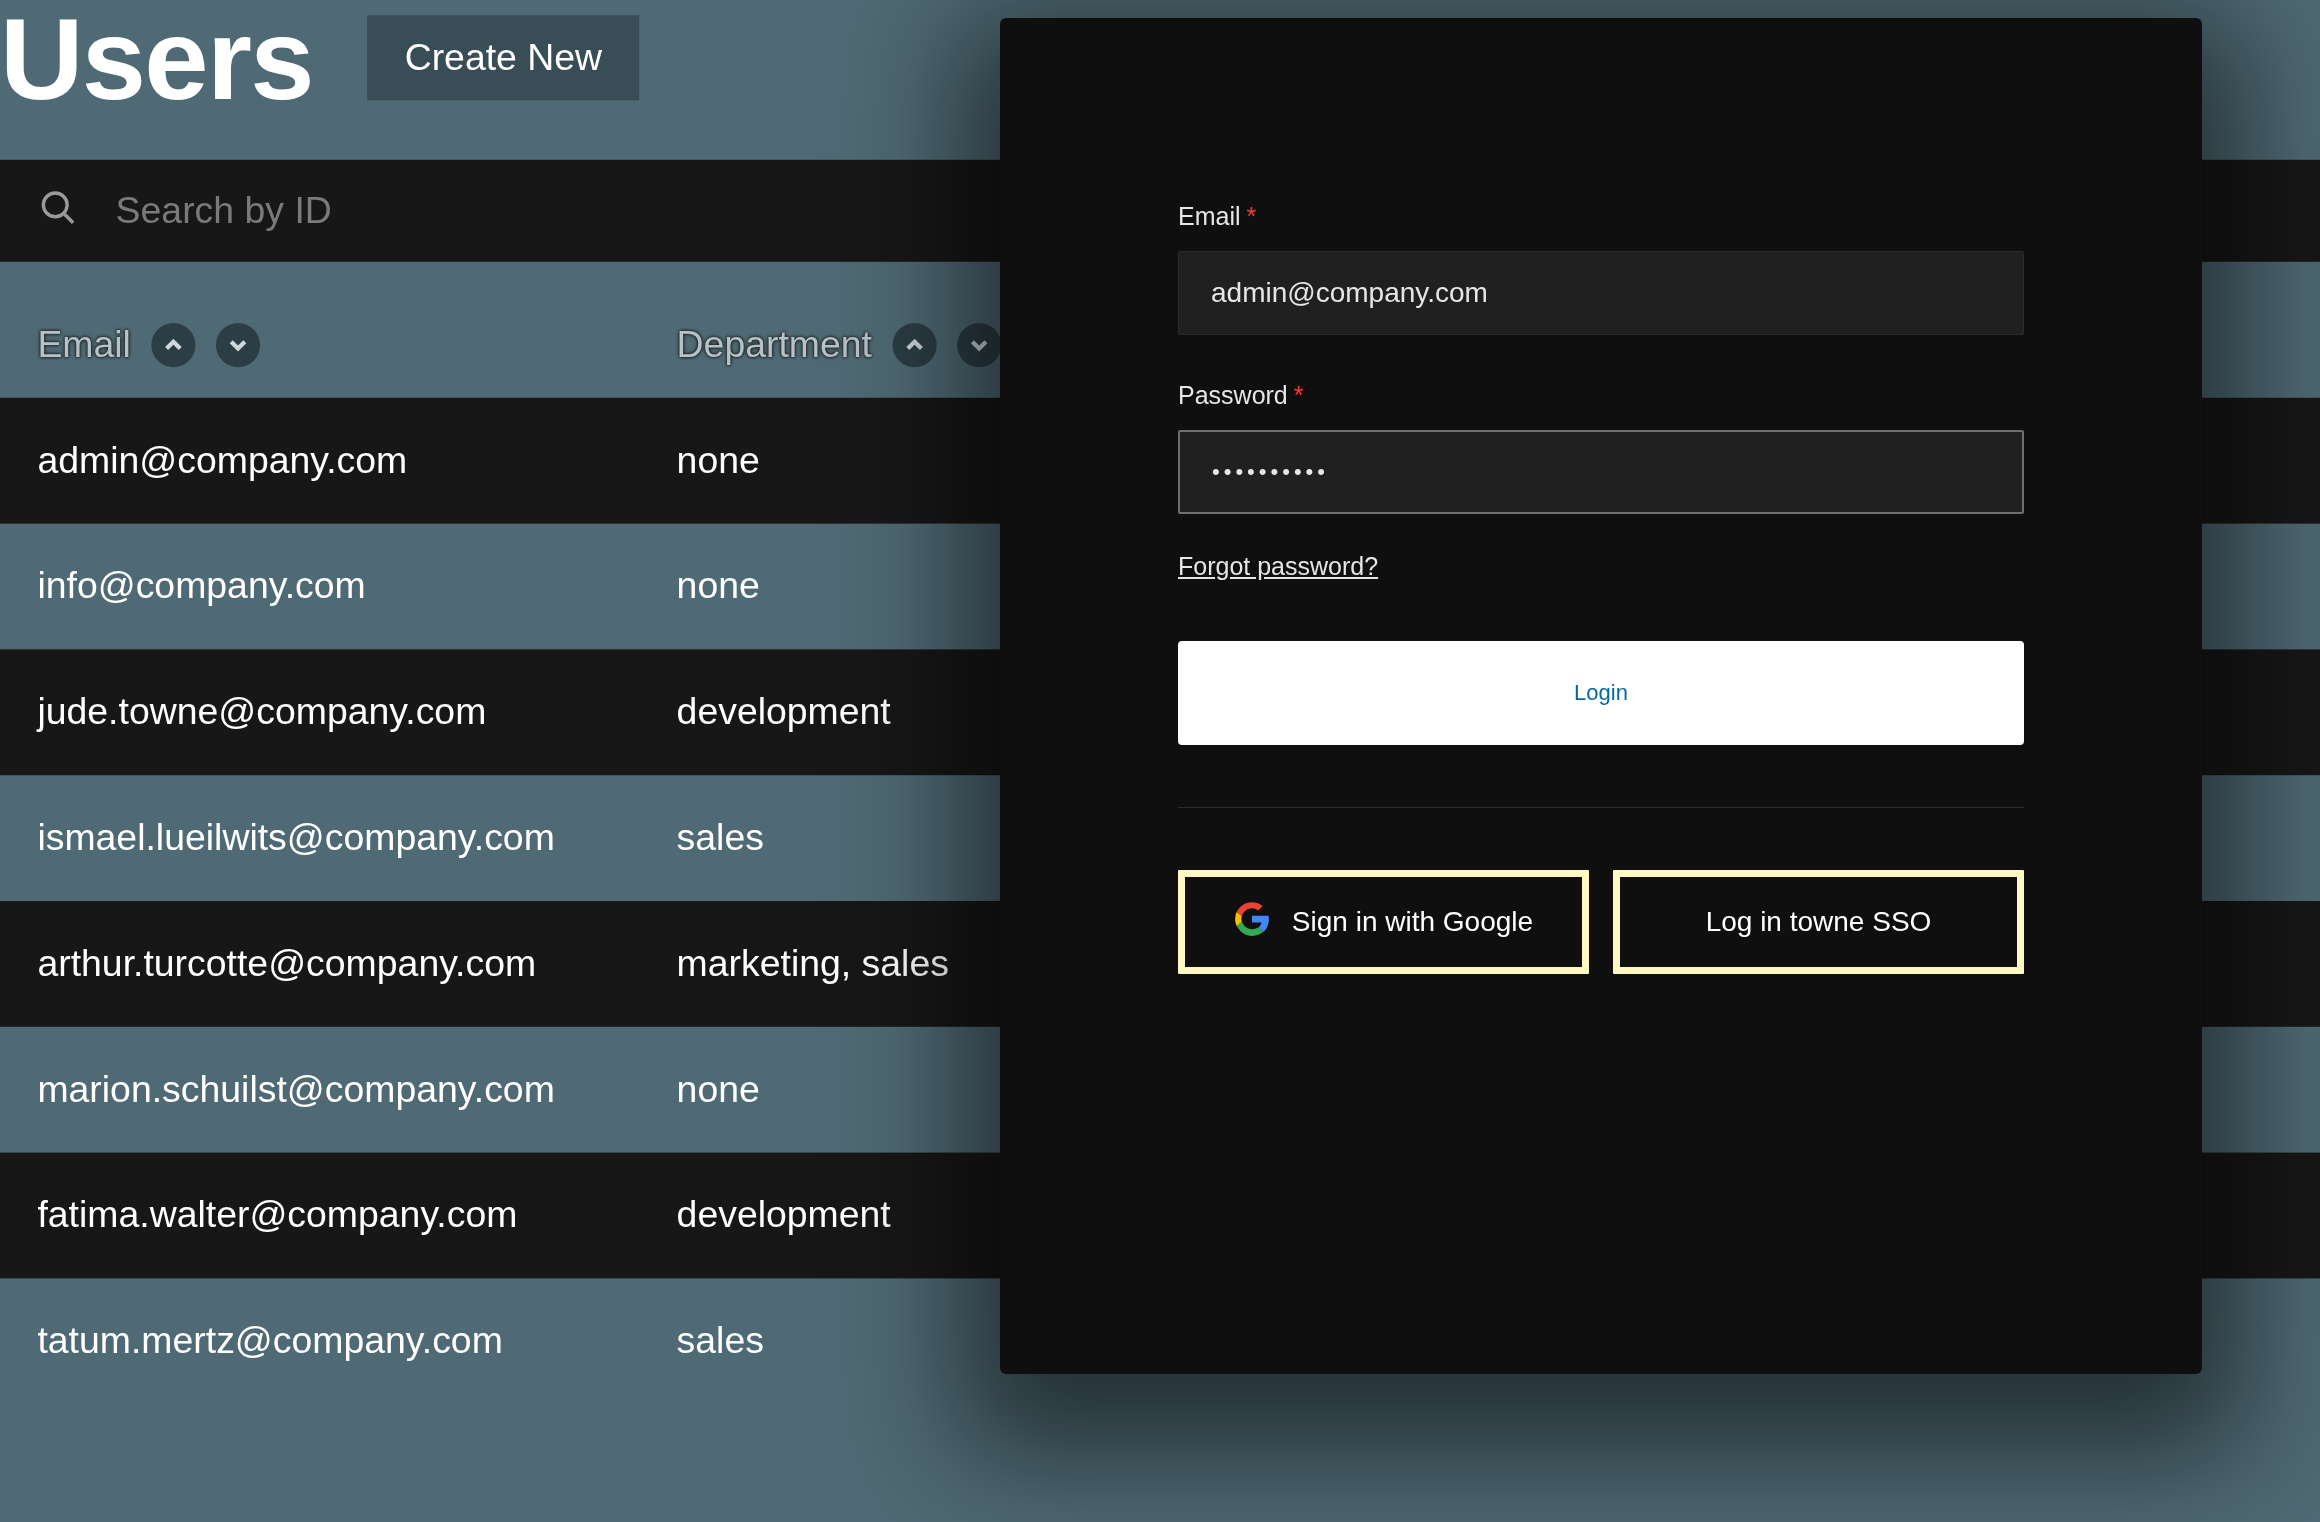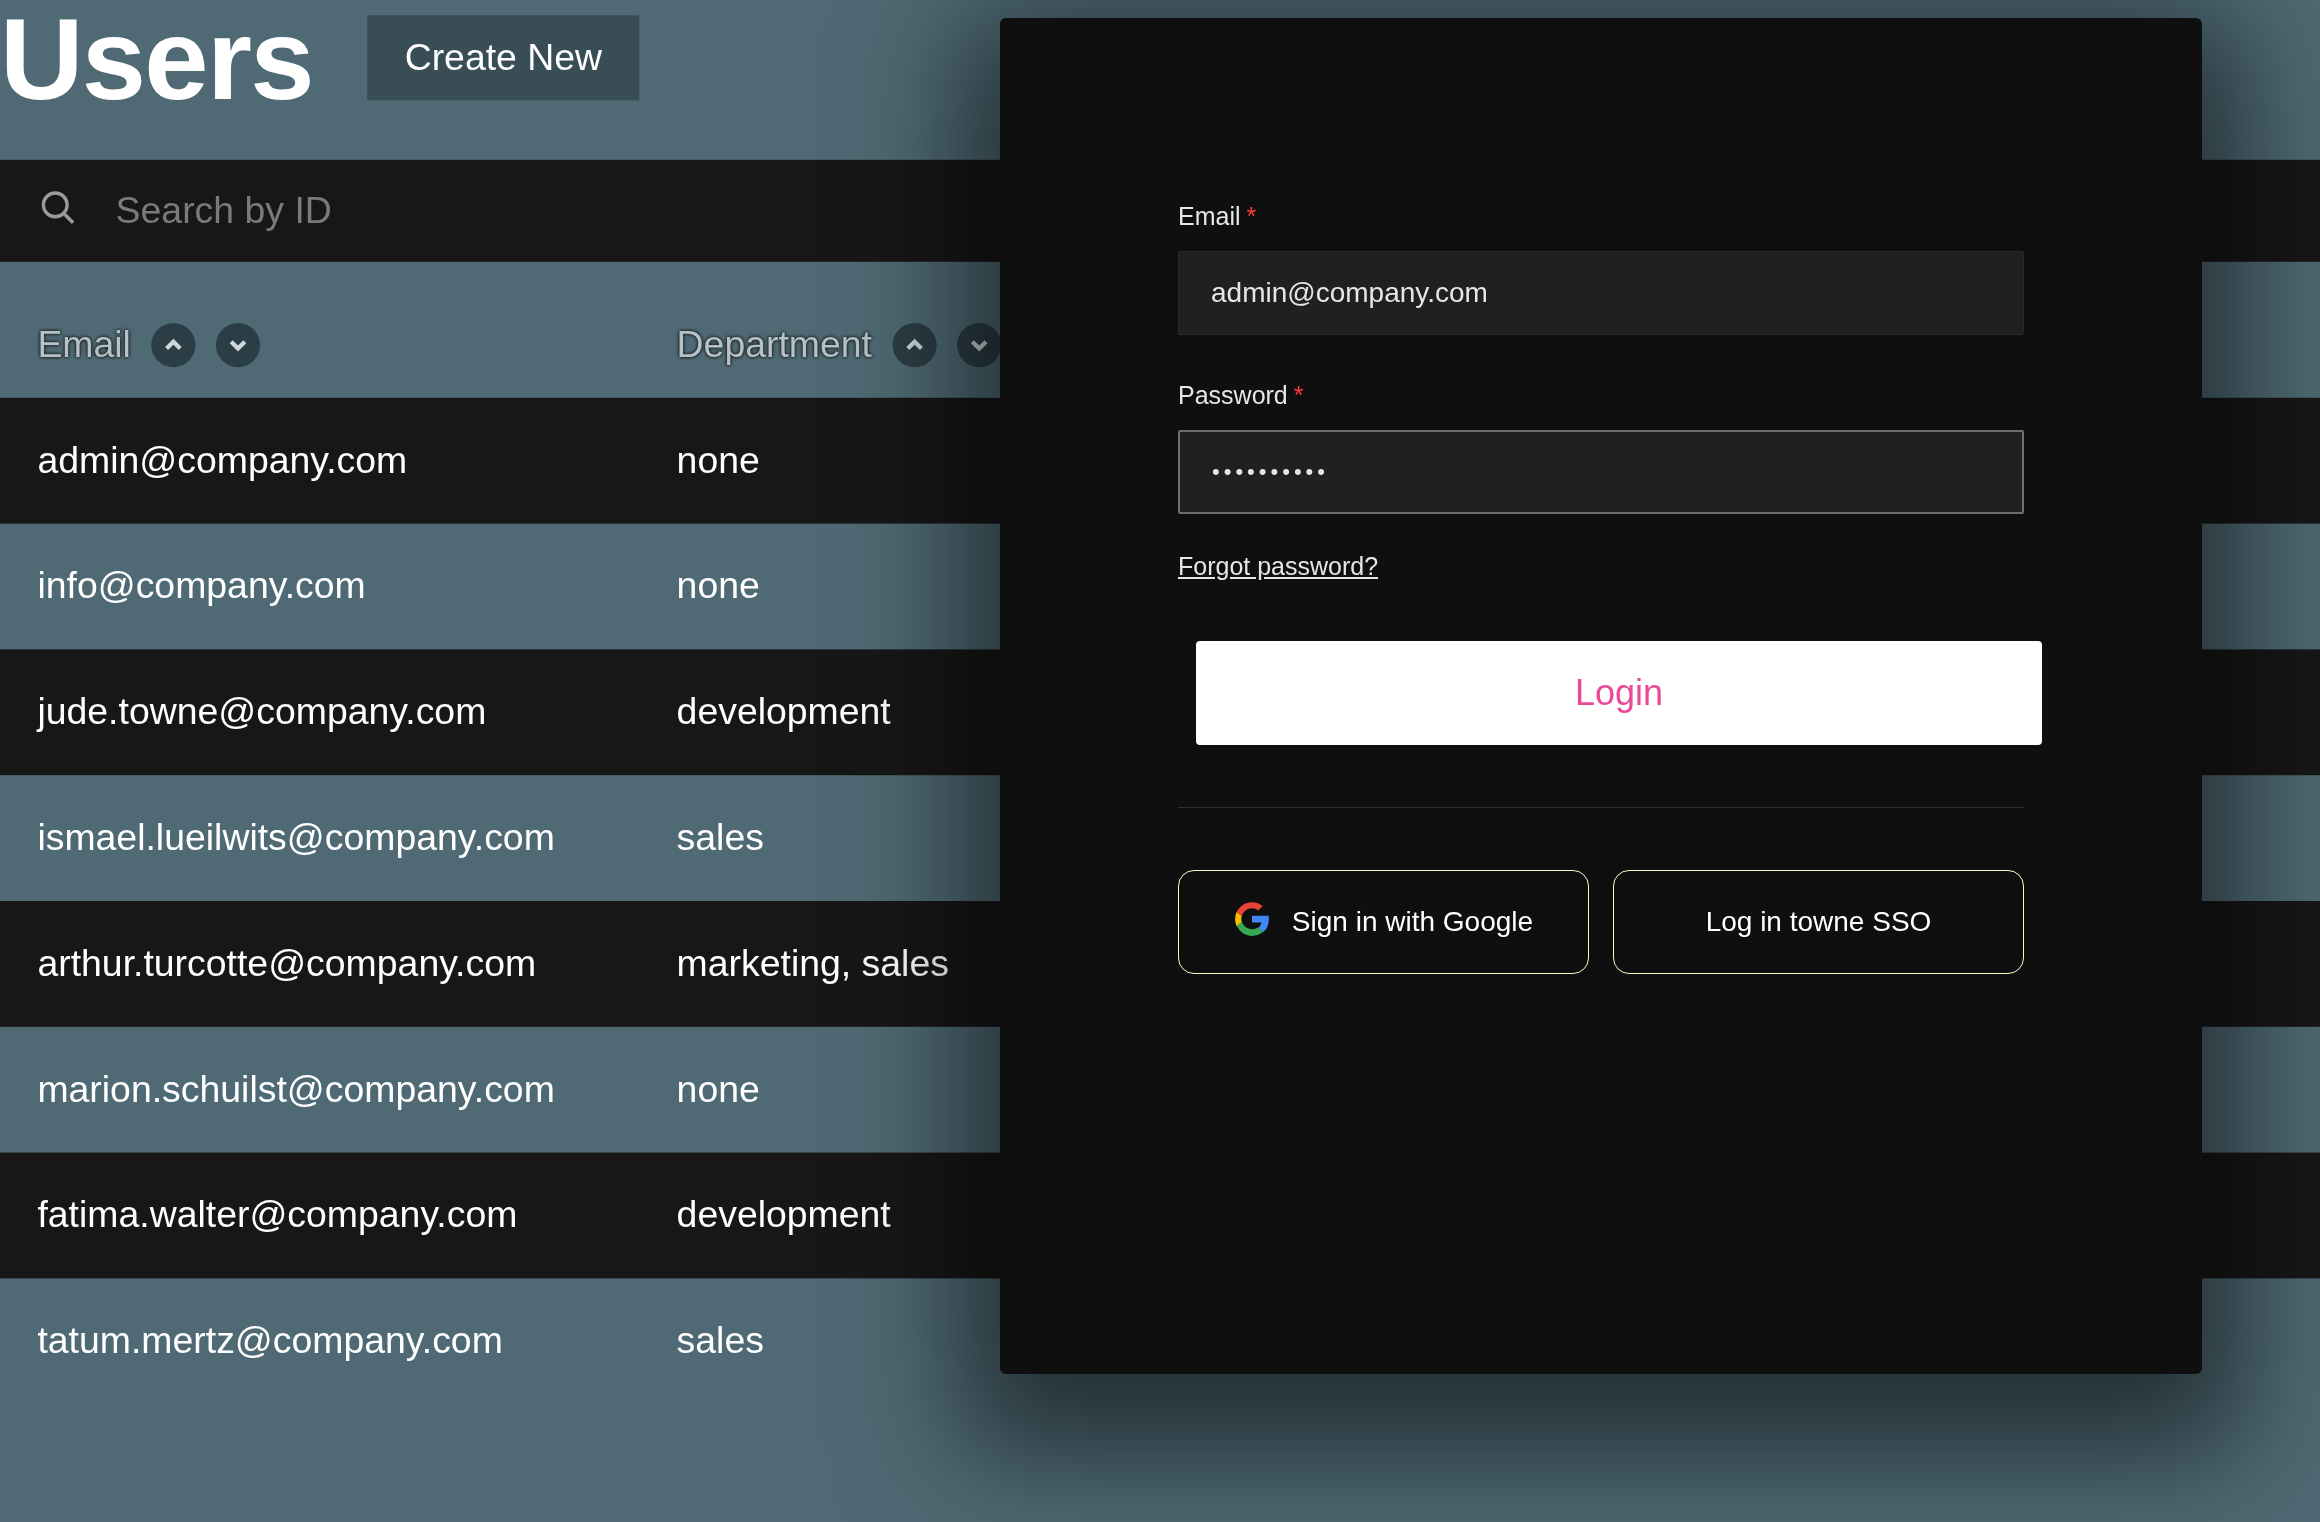--- a/index.html
+++ b/index.html
@@ -34,24 +34,24 @@
 
   
   .login-modal { position: absolute; left: 1000px; top: 18px; width: 1202px; height: 1356px; background: #0f0f0f; border-radius: 6px; box-shadow: 0 40px 120px 40px rgba(0,0,0,0.55); padding: 184px 178px 0 178px; }
   .field-label { font-size: 25px; color: #e6e6e6; margin-bottom: 20px; }
   .req { color: #ff3b30; margin-left: 6px; }
   .text-input { width: 100%; height: 84px; background: #202020; border: 1px solid #2a2a2a; color: #e6e6e6; font-size: 28px; padding: 0 32px; outline: none; border-radius: 2px; }
   .text-input.focused { border: 2px solid #6f6f6f; }
   .pw-dots { letter-spacing: 4px; font-size: 22px; }
   .field-block { margin-bottom: 46px; }
   .forgot { font-size: 25px; color: #e6e6e6; text-decoration: underline; display: inline-block; margin-top: -8px; }
-  .login-btn { width: 100%; height: 104px; background: #fff; color: #ec4899; font-size: 36px; font-weight: 500; border: none; border-radius: 4px; margin-top: 60px; cursor: pointer; margin-left: 18px; }
+  .login-btn { width: 100%; height: 104px; background: #fff; color: #0369a1; font-size: 22px; font-weight: 500; border: none; border-radius: 4px; margin-top: 60px; cursor: pointer; }
   .divider { width: 100%; height: 1px; background: #2e2e2e; margin: 62px 0 62px 0; }
   .sso-row { display: flex; gap: 24px; }
-  .sso-btn { flex: 1; height: 104px; background: transparent; border: 1px solid #fef9c3; color: #fff; font-size: 28px; border-radius: 16px; display: flex; align-items: center; justify-content: center; gap: 22px; cursor: pointer; }
+  .sso-btn { flex: 1; height: 104px; background: transparent; border: 7px solid #fef9c3; color: #fff; font-size: 28px; border-radius: 1px; display: flex; align-items: center; justify-content: center; gap: 22px; cursor: pointer; }
   .google-g { width: 36px; height: 36px; }
 </style>
 </head>
 <body>
 
 <div class="page">
 
   <div class="users-page">
     <div class="title-row">
       <h1>Users</h1>

